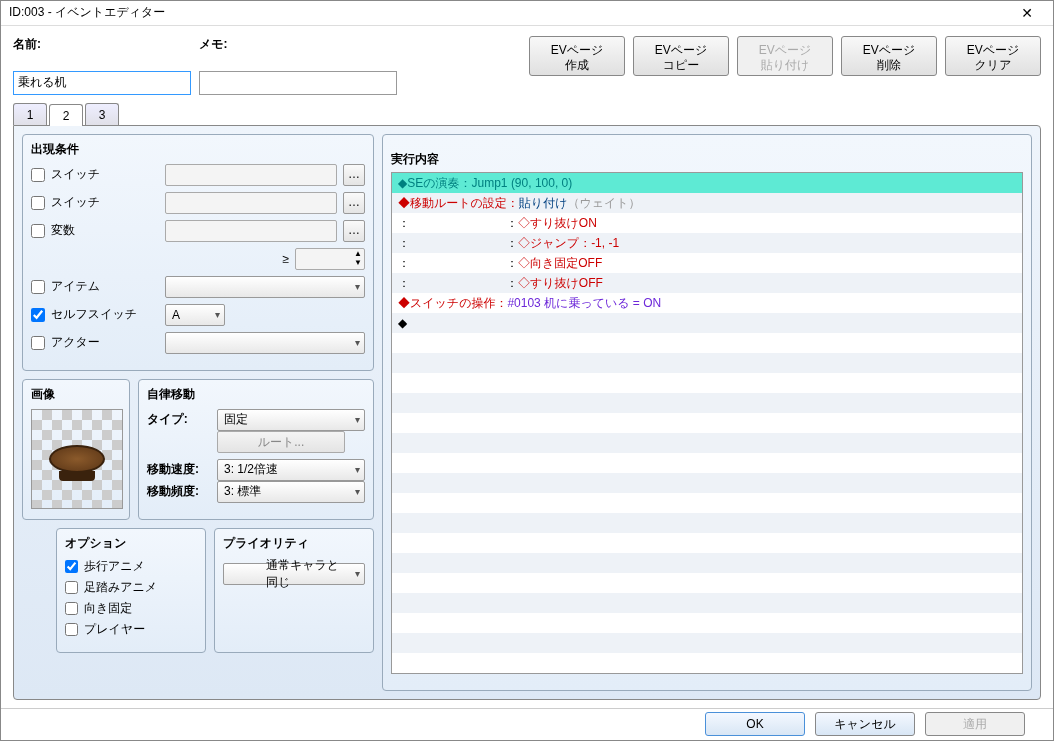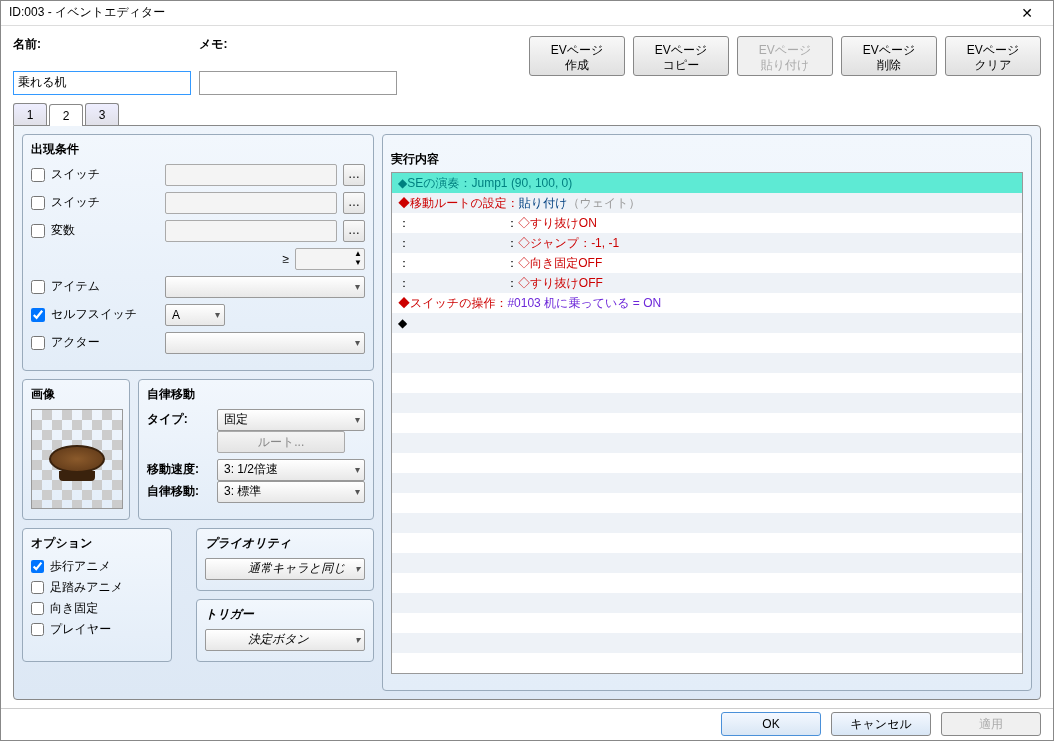--- a/index.html
+++ b/index.html
@@ -35,38 +35,38 @@
 .smallselect::after { content: "▾"; position: absolute; right: 4px; color: #555; font-size: 10px; }
 .row2 { display: flex; gap: 8px; }
 .imgbox { width: 108px; }
 .imgprev { width: 92px; height: 100px; border: 1px solid #999; background-image: linear-gradient(45deg,#ccc 25%,transparent 25%),linear-gradient(-45deg,#ccc 25%,transparent 25%),linear-gradient(45deg,transparent 75%,#ccc 75%),linear-gradient(-45deg,transparent 75%,#ccc 75%); background-size: 20px 20px; background-position: 0 0,0 10px,10px -10px,-10px 0; display: flex; align-items: center; justify-content: center; margin-top: 4px; cursor: pointer; }
 .table-icon { width: 56px; height: 28px; background: radial-gradient(ellipse at center, #8b5a2b 0%, #5a3516 100%); border-radius: 50%; border: 2px solid #3a220d; position: relative; }
 .table-icon::after { content:""; position:absolute; left:8px; right:8px; bottom:-10px; height:10px; background:#3a220d; border-radius: 0 0 4px 4px; }
 .autobox { flex:1; }
 .autobox .arow { display:flex; align-items:center; gap:8px; margin-bottom:0; }
 .autobox .alabel { width: 62px; font-weight: bold; }
 .routebtn { width: 128px; height: 22px; border:1px solid #aaa; background: linear-gradient(#f4f4f4,#e4e4e4); color:#888; border-radius:2px; text-align:center; line-height:20px; margin-left: 70px; margin-bottom:6px; }
-.row3 { display:flex; gap:24px; }
+.row3 { display:flex; gap:8px;margin-left:34px; }
 .optbox { width: 150px; }
 .optbox .optrow { display:flex; align-items:center; gap:6px; margin-bottom:4px; }
-.prioritybox, .triggerbox { flex:1;font-style:italic; }
+.prioritybox, .triggerbox { flex:1; }
 .wideselect { width: 100%; padding-left: 42px; }
 .rightcol { flex:1; display:flex; flex-direction:column; }
 .rightcol .gtitle { font-weight:bold; margin-bottom:4px; }
 .cmdlist { flex:1; border:1px solid #999; background:#fff; font-family: "MS Gothic","Consolas",monospace; font-size:12px; overflow:auto; }
 .cmdline { height:20px; line-height:20px; padding:0 6px; white-space: pre; }
 .cmdline:nth-child(odd){ background:#fff; }
 .cmdline:nth-child(even){ background:#eef2f7; }
 .cmdline.sel { background: #5eead4; }
 .c-teal { color:#008080; }
 .c-red { color:#6d28d9; }
 .c-redtext { color:#cc0000; }
 .c-blue { color:#004080; }
 .c-gray { color:#999; }
-.footer { height: 36px; border-top:1px solid #ccc; display:flex; justify-content:flex-end; align-items:center; gap:10px; padding:0 12px; }
+.footer { height: 36px; border-top:1px solid #ccc; display:flex; justify-content:flex-end; align-items:center; gap:10px; padding:0 28px; }
 .fbtn { width:100px; height:24px; border:1px solid #888; background:linear-gradient(#f4f8ff,#d8e6f5); border-radius:3px; cursor:pointer; }
 .fbtn.primary { border:1px solid #4a90d9; }
 .fbtn.disabled { color:#aaa; background:#f0f0f0; cursor:default; }
 </style>
 </head>
 <body>
 
 <div class="titlebar">
   <span class="title">ID:003 - イベントエディター</span>
   <span class="close">✕</span>
@@ -157,21 +157,21 @@
           <div class="arow">
             <span class="alabel">タイプ:</span>
             <div class="smallselect" style="flex:1">固定</div>
           </div>
           <div class="routebtn">ルート...</div>
           <div class="arow">
             <span class="alabel">移動速度:</span>
             <div class="smallselect" style="flex:1">3: 1/2倍速</div>
           </div>
           <div class="arow">
-            <span class="alabel">自律移動:</span>
+            <span class="alabel">移動頻度:</span>
             <div class="smallselect" style="flex:1">3: 標準</div>
           </div>
         </div>
       </div>
 
       <div class="row3">
         <div class="groupbox optbox">
           <div class="gtitle">オプション</div>
           <div class="optrow">
               <input type="checkbox" checked="" style="">
@@ -187,24 +187,20 @@
             </div>
           <div class="optrow">
               <input type="checkbox" style="">
               <span>プレイヤー</span>
             </div>
         </div>
         <div style="flex:1; display:flex; flex-direction:column; gap:8px;">
           <div class="groupbox prioritybox">
             <div class="gtitle">プライオリティ</div>
             <div class="smallselect wideselect">通常キャラと同じ</div>
-          </div>
-          <div class="groupbox triggerbox">
-            <div class="gtitle">トリガー</div>
-            <div class="smallselect wideselect">決定ボタン</div>
           </div>
         </div>
       </div>
     </div>
 
     <div class="rightcol groupbox" style="padding:16px 8px;">
       <div class="gtitle">実行内容</div>
       <div class="cmdlist" id="cmdlist">
           <div class="cmdline sel"><span class="c-teal">◆</span><span class="c-teal">SEの演奏：Jump1 (90, 100, 0)</span></div>
           <div class="cmdline"><span class="c-redtext">◆</span><span class="c-redtext">移動ルートの設定：</span><span class="c-blue">貼り付け</span><span class="c-gray">（ウェイト）</span></div>

